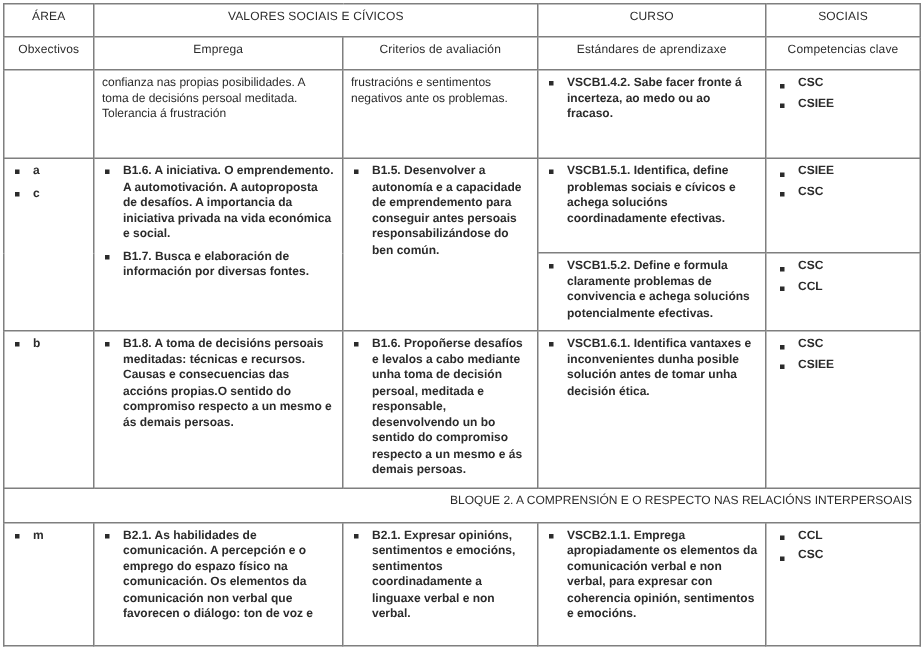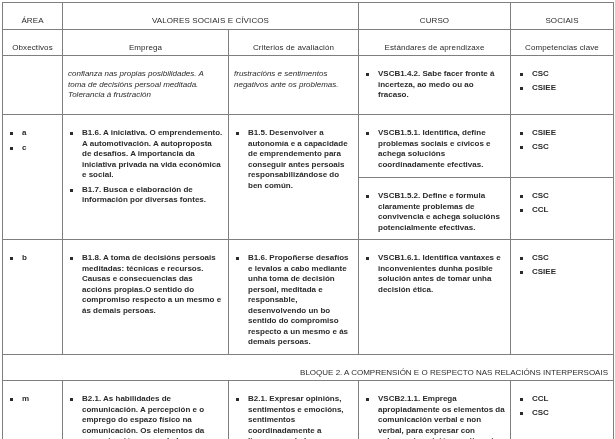--- a/index.html
+++ b/index.html
@@ -22,21 +22,21 @@
     top: 2px;
     width: 611px;
     border-collapse: collapse;
     table-layout: fixed;
   }
   table.grid td {
     border: 1px solid #7f7f7f;
     font-size: 8px;
     line-height: 10.5px;
     vertical-align: top;
-    padding: 13px 5px 2px 5px;
+    padding: 3px 5px 2px 5px;
     overflow: hidden;
   }
   td.hdr {
     text-align: center;
     vertical-align: middle;
     padding: 2px 3px;
     font-size: 8px;
     letter-spacing: 0.1px;
   }
   td.banner {
@@ -58,24 +58,24 @@
     background: #2b2b2b;
     margin-top: 4px;
     margin-right: 9px;
   }
   .li .txt {
     flex: 1;
   }
   .comp .li {
     margin-bottom: 3px;
     margin-left: 4px;
+    align-items: center;
   }
   .plain {
     margin: 0;
-    font-style: italic;
   }
 </style>
 </head>
 <body>
 
 <div class="page">
   <table class="grid">
     <colgroup>
       <col style="width:60px">
       <col style="width:166px">

